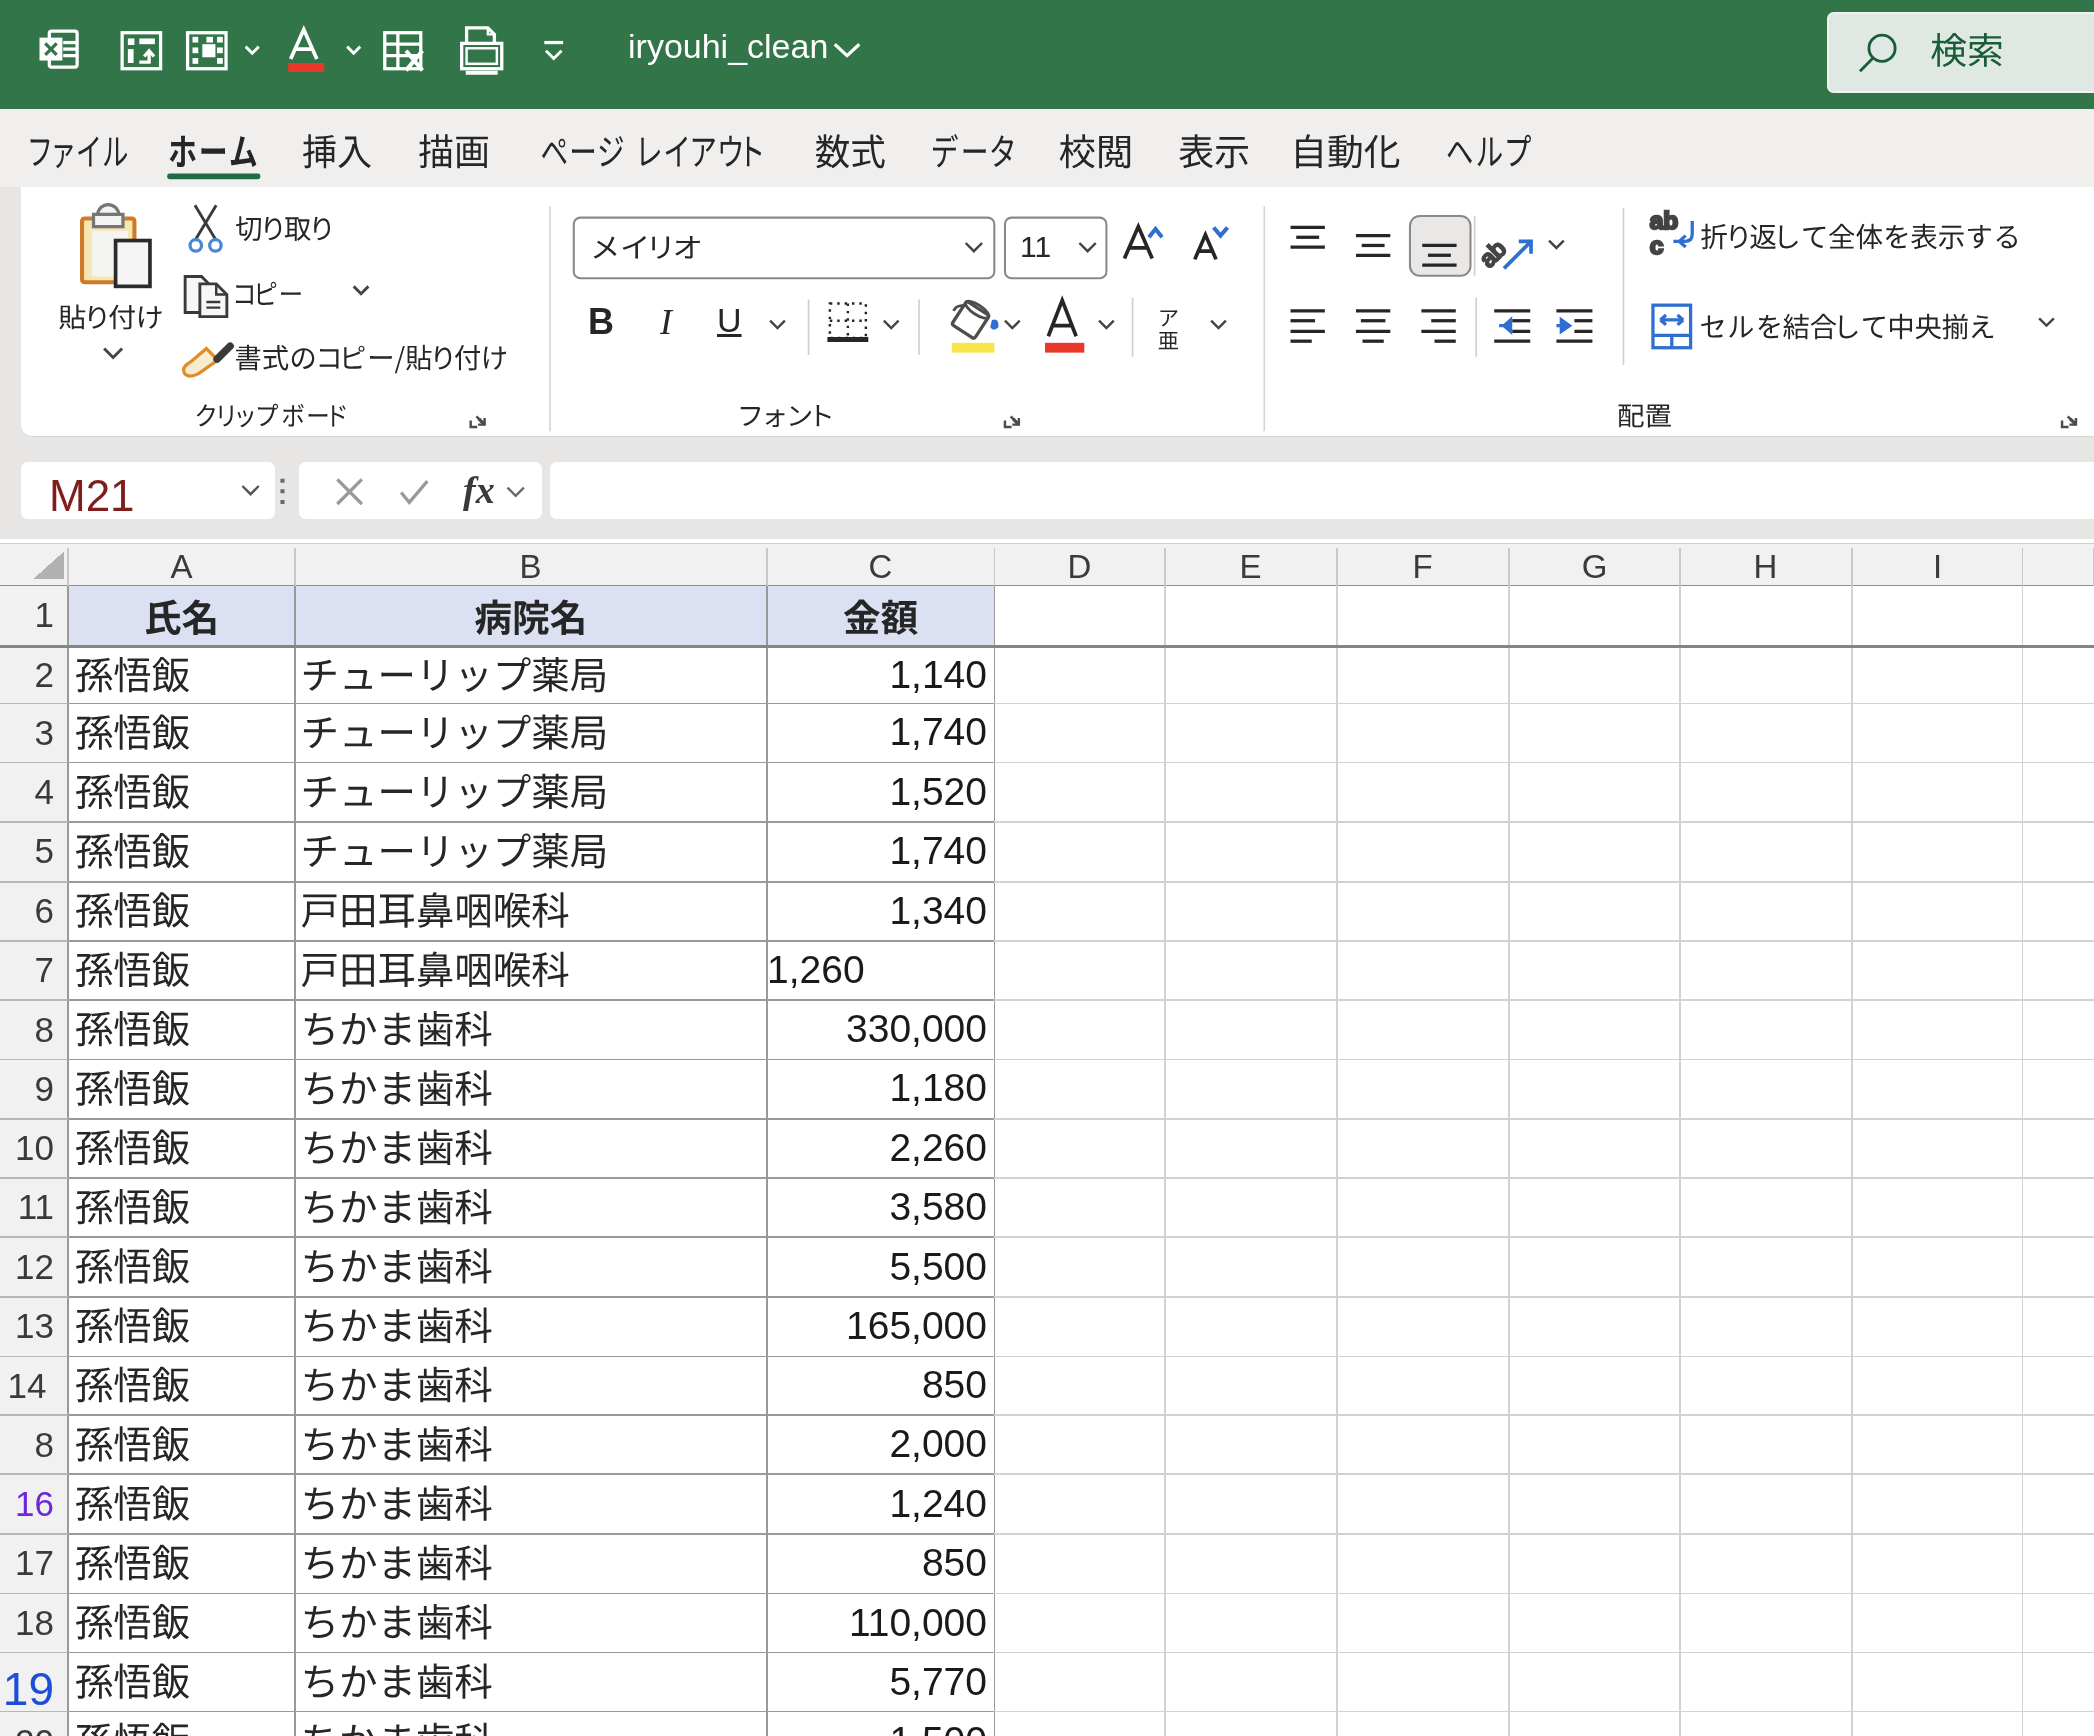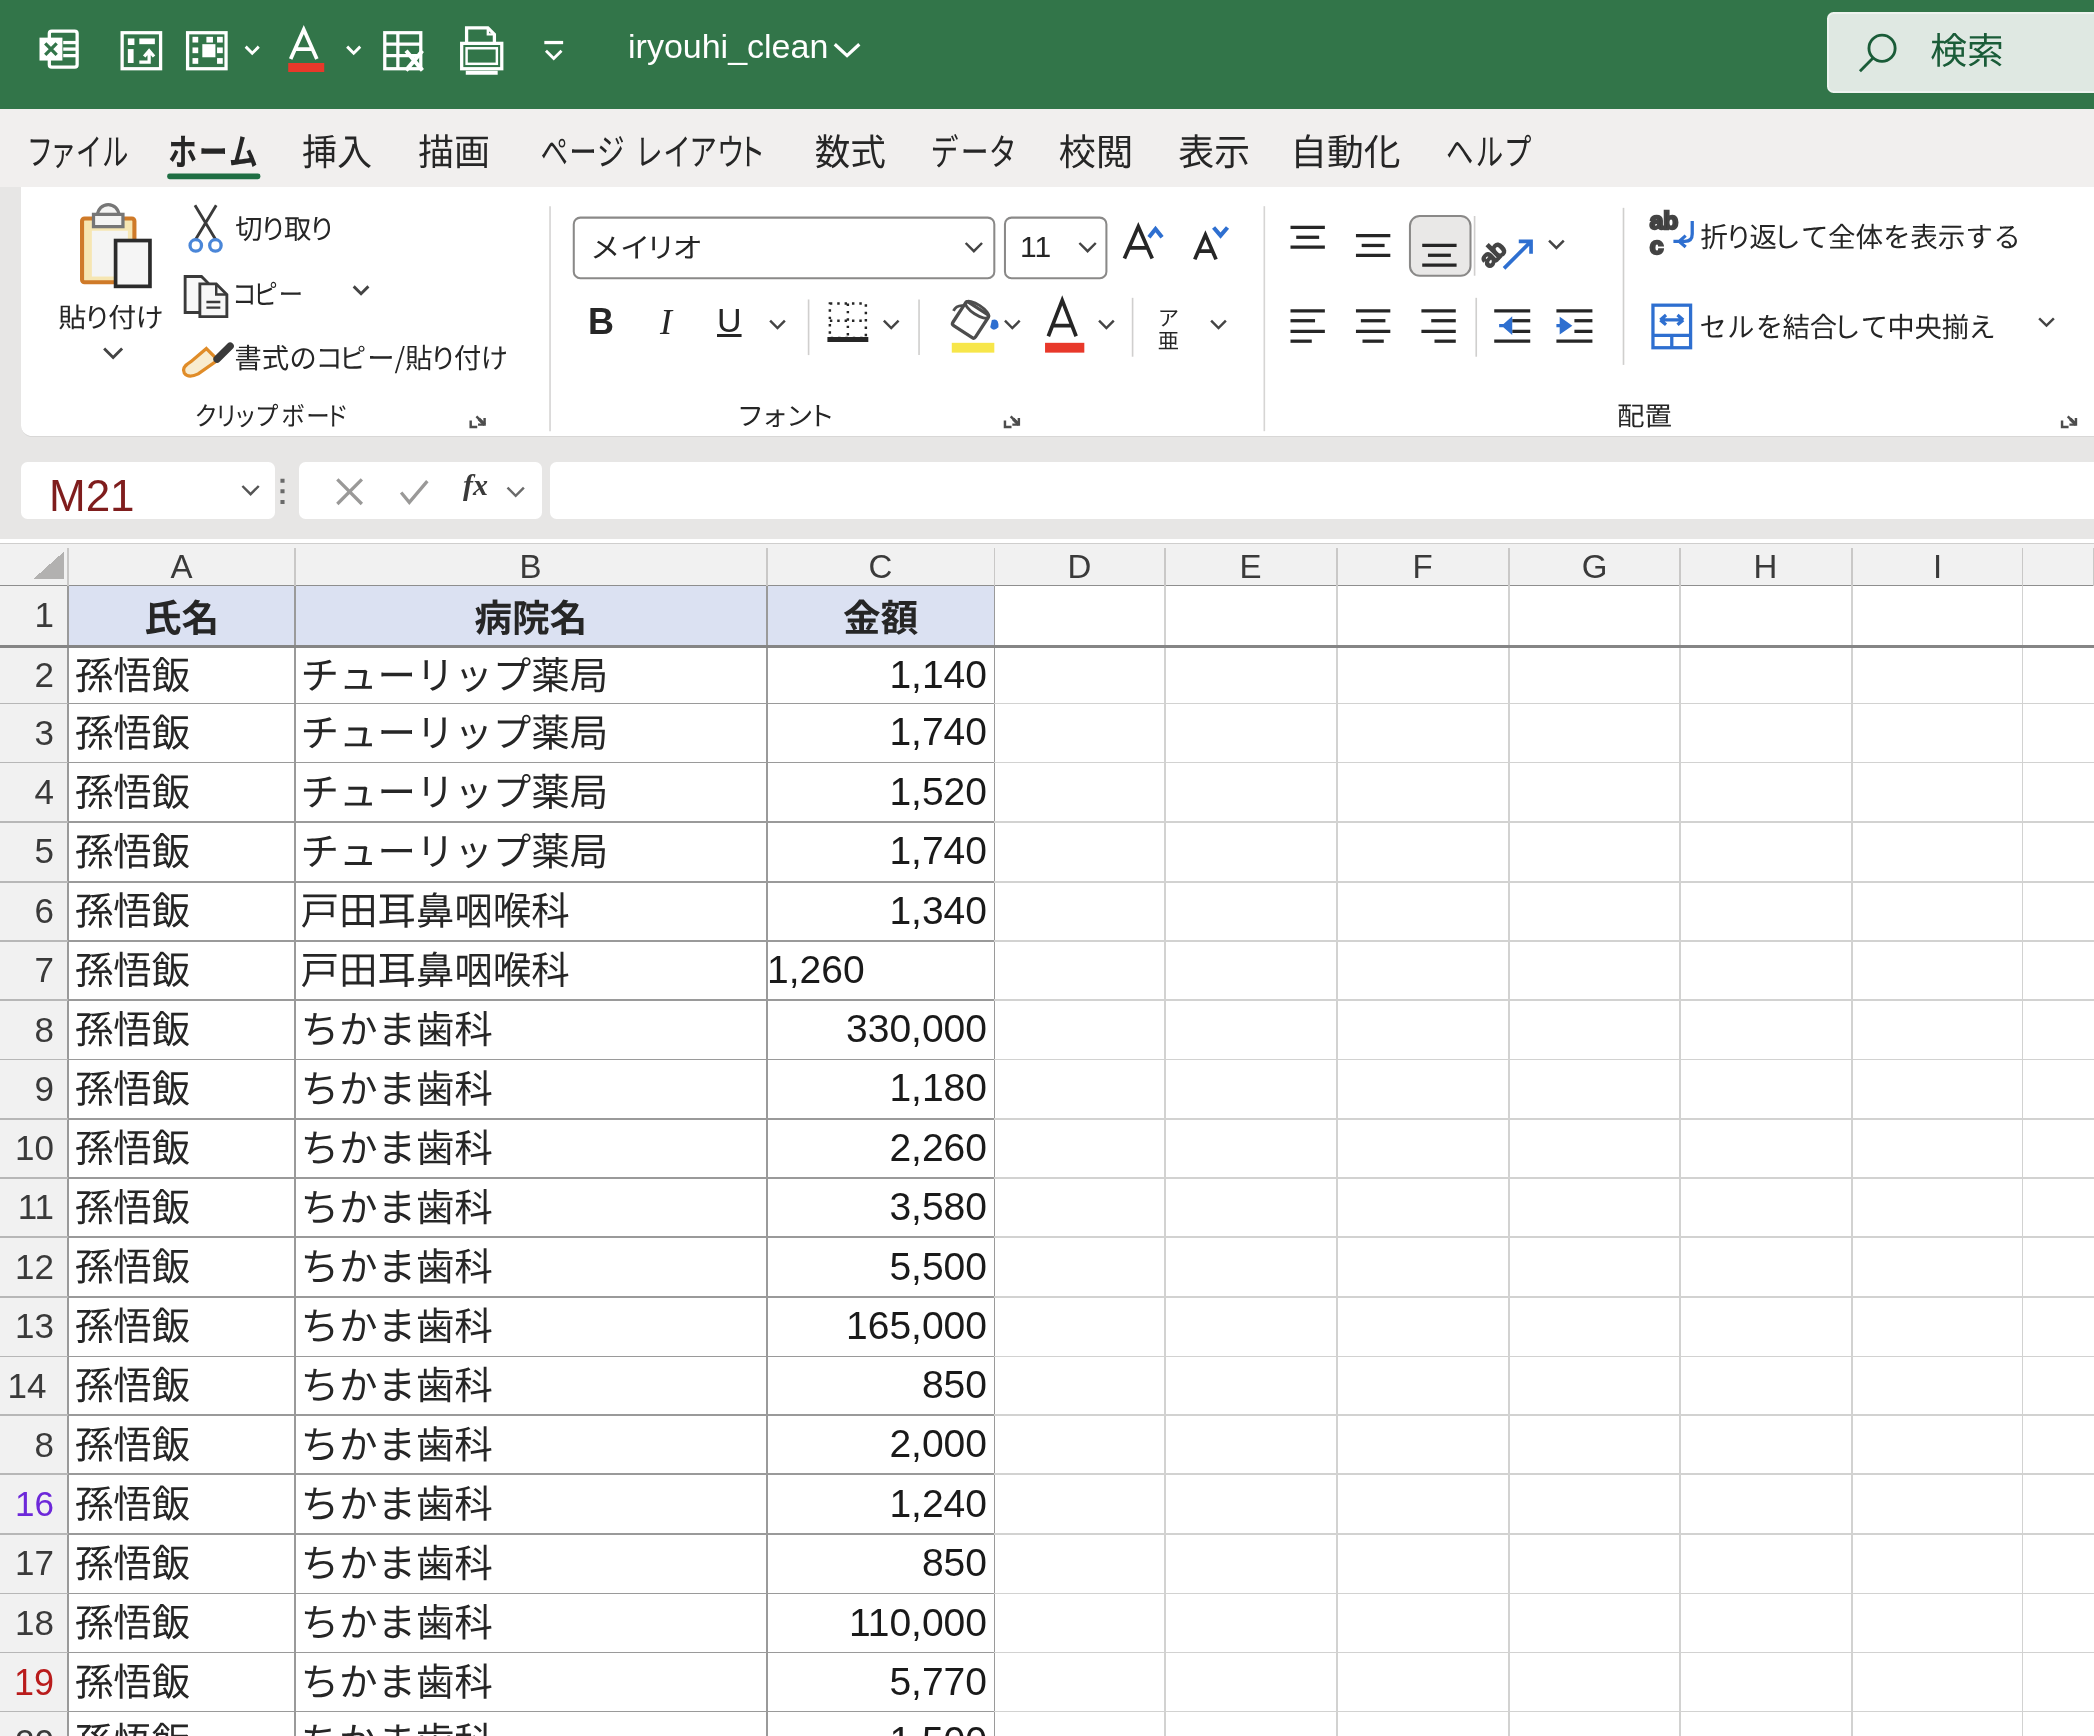--- a/index.html
+++ b/index.html
@@ -116,21 +116,21 @@
 <div class="abs" style="left:0px;top:1069px;width:54px;text-align:right;font-size:35px;color:#3a3a3a">9</div>
 <div class="abs" style="left:0px;top:1128px;width:54px;text-align:right;font-size:35px;color:#3a3a3a">10</div>
 <div class="abs" style="left:0px;top:1187px;width:54px;text-align:right;font-size:35px;color:#3a3a3a">11</div>
 <div class="abs" style="left:0px;top:1247px;width:54px;text-align:right;font-size:35px;color:#3a3a3a">12</div>
 <div class="abs" style="left:0px;top:1306px;width:54px;text-align:right;font-size:35px;color:#3a3a3a">13</div>
 <div class="abs" style="left:0px;top:1366px;width:54px;text-align:center;font-size:35px;color:#3a3a3a">14</div>
 <div class="abs" style="left:0px;top:1425px;width:54px;text-align:right;font-size:35px;color:#3a3a3a">8</div>
 <div class="abs" style="left:0px;top:1484px;width:54px;text-align:right;font-size:35px;color:#6d28d9">16</div>
 <div class="abs" style="left:0px;top:1543px;width:54px;text-align:right;font-size:35px;color:#3a3a3a">17</div>
 <div class="abs" style="left:0px;top:1603px;width:54px;text-align:right;font-size:35px;color:#3a3a3a">18</div>
-<div class="abs" style="left:0px;top:1662px;width:54px;text-align:right;font-size:36px;color:#b91c1c">19</div>
+<div class="abs" style="left:0px;top:1662px;width:54px;text-align:right;font-size:46px;color:#1d4ed8">19</div>
 <div class="abs" style="left:0px;top:1722px;width:54px;text-align:right;font-size:35px;color:#3a3a3a">20</div>
 <div class="abs" style="left:767px;top:653px;width:220px;text-align:right;font-size:39px;color:#1a1a1a">1,140</div>
 <div class="abs" style="left:767px;top:710px;width:220px;text-align:right;font-size:39px;color:#1a1a1a">1,740</div>
 <div class="abs" style="left:767px;top:770px;width:220px;text-align:right;font-size:39px;color:#1a1a1a">1,520</div>
 <div class="abs" style="left:767px;top:829px;width:220px;text-align:right;font-size:39px;color:#1a1a1a">1,740</div>
 <div class="abs" style="left:767px;top:889px;width:220px;text-align:right;font-size:39px;color:#1a1a1a">1,340</div>
 <div class="abs" style="left:767px;top:948px;width:220px;text-align:left;font-size:39px;color:#1a1a1a">1,260</div>
 <div class="abs" style="left:767px;top:1007px;width:220px;text-align:right;font-size:39px;color:#1a1a1a">330,000</div>
 <div class="abs" style="left:767px;top:1066px;width:220px;text-align:right;font-size:39px;color:#1a1a1a">1,180</div>
 <div class="abs" style="left:767px;top:1126px;width:220px;text-align:right;font-size:39px;color:#1a1a1a">2,260</div>
@@ -397,16 +397,16 @@
     </g>
     <path d="M2492 389 l9 9 9 -9" stroke-width="3"></path>
     <path d="M345 585 v5 M345 598 v5 M345 611 v5" stroke="#6a6a6a" stroke-width="5"></path>
     <path d="M296 594 l10 10 10 -10" stroke="#555" stroke-width="3"></path>
     <g stroke="#9a9998" stroke-width="4">
       <path d="M412 586 l30 30 M442 586 l-30 30"></path>
       <path d="M490 602 l10 12 22 -26" fill="none"></path>
     </g>
     <path d="M620 596 l10 10 10 -10" stroke="#6a6a6a" stroke-width="3"></path>
   </svg>
-<div class="abs" style="left:463px;top:468px;font-size:30px;font-style:italic;font-family:'Liberation Serif',serif;color:#3a3a3a;font-weight:bold">fx</div>
+<div class="abs" style="left:463px;top:468px;font-size:38px;font-style:italic;font-family:'Liberation Serif',serif;color:#3a3a3a;font-weight:bold">fx</div>
 <div class="abs" style="left:588px;top:301px;font-size:36px;font-weight:bold;color:#262626">B</div>
 <div class="abs" style="left:660px;top:301px;font-size:36px;font-style:italic;font-family:'Liberation Serif',serif;color:#262626">I</div>
 <div class="abs" style="left:717px;top:301px;font-size:34px;text-decoration:underline;color:#262626">U</div>
 
 </body></html>

